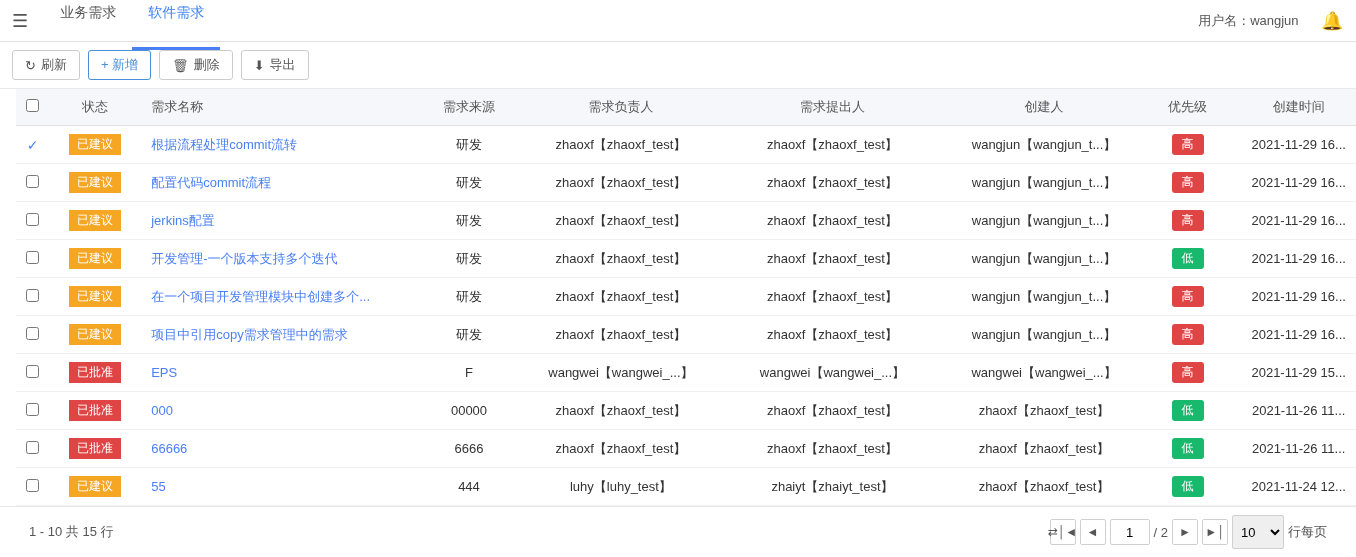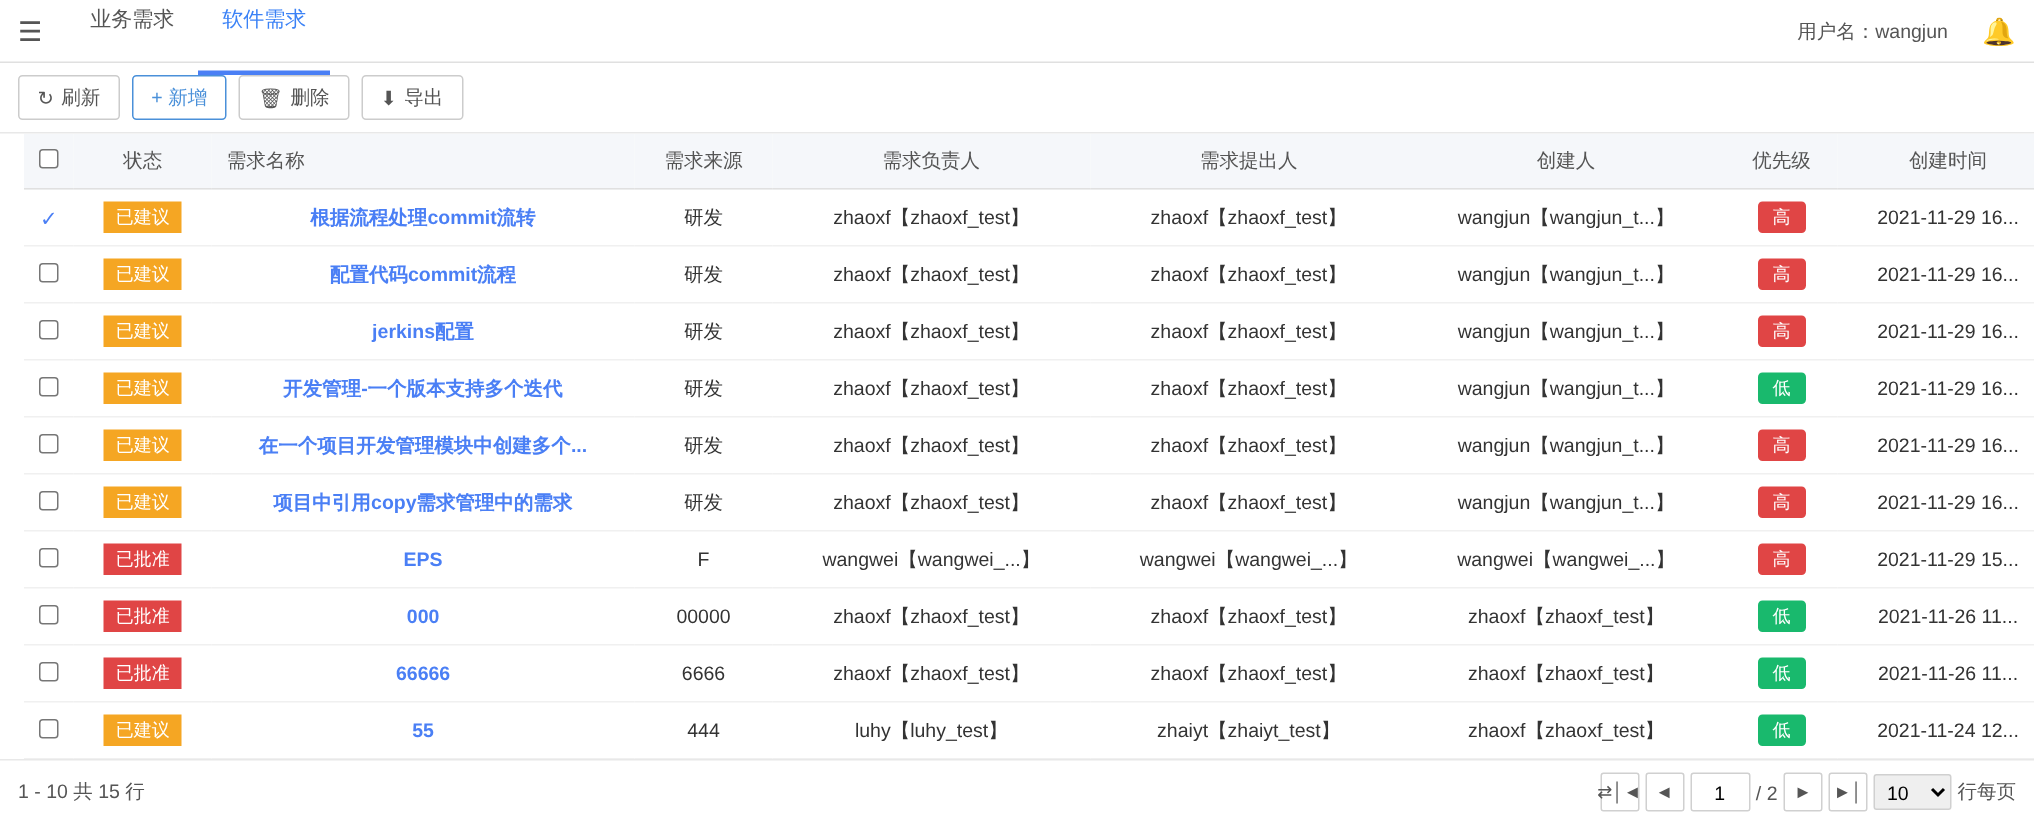--- a/index.html
+++ b/index.html
@@ -117,27 +117,26 @@
     tbody tr {
       border-bottom: 1px solid #f0f0f0;
     }
     tbody td {
       padding: 8px 10px;
       text-align: center;
       white-space: nowrap;
       color: #333;
     }
     .td-name {
-      text-align: center;
+      text-align: left;
       color: #4a7ff5;
       cursor: pointer;
       max-width: 220px;
       overflow: hidden;
       text-overflow: ellipsis;
-      font-weight: bold;
     }
     .td-name a {
       color: #4a7ff5;
       text-decoration: none;
     }
     .checkbox-cell {
       width: 30px;
     }
     .checkbox-cell input[type="checkbox"] {
       cursor: pointer;
@@ -170,21 +169,21 @@
       font-weight: 500;
     }
     .priority-high { background: #e04545; }
     .priority-low { background: #19b96d; }
 
     
     .footer {
       display: flex;
       align-items: center;
       justify-content: space-between;
-      padding: 8px 12px;
+      padding: 8px 29px;
       font-size: 13px;
       color: #555;
       border-top: 1px solid #e8e8e8;
     }
     .pagination {
       display: flex;
       align-items: center;
       gap: 4px;
     }
     .page-btn {
@@ -207,21 +206,21 @@
       text-align: center;
       border-radius: 2px;
       font-size: 13px;
       outline: none;
     }
     .page-total {
       font-size: 13px;
       color: #555;
     }
     .per-page-select {
-      height: 24px;
+      height: 34px;
       border: 1px solid #d0d0d0;
       border-radius: 2px;
       font-size: 13px;
       padding: 0 4px;
       outline: none;
       cursor: pointer;
     }
   </style>
 </head>
 <body>

